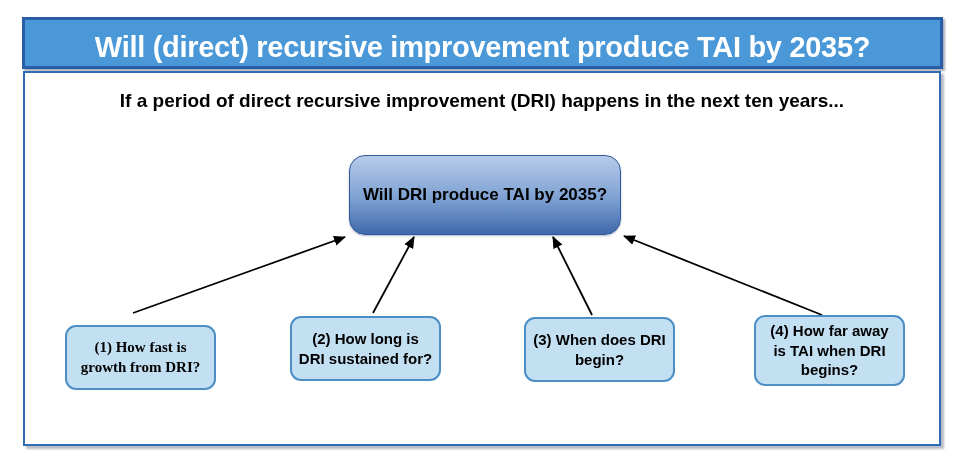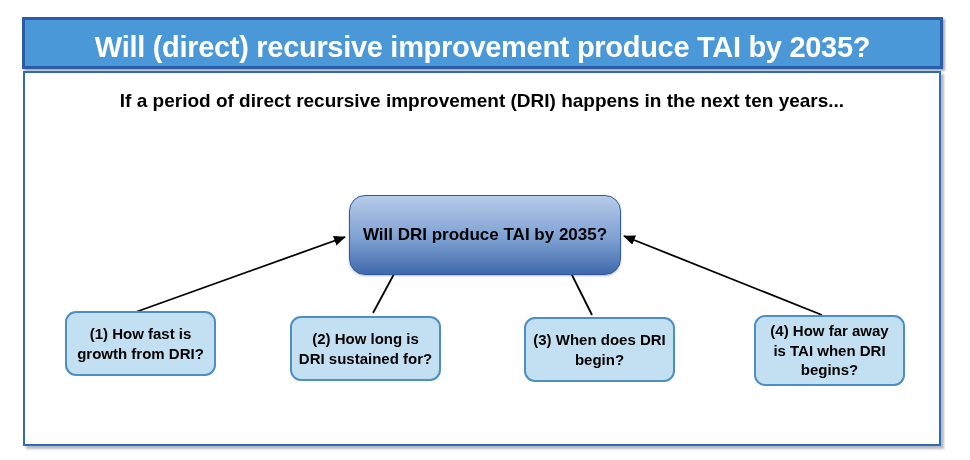--- a/index.html
+++ b/index.html
@@ -39,40 +39,39 @@
   .center-node {
     position: absolute; left: 324px; top: 82px; width: 272px; height: 80px;
     border-radius: 16px;
     border: 1px solid var(--node-border, #30589c);
     background: linear-gradient(to bottom,
       var(--node-gradient-top, #b7cbe9) 0%,
       var(--node-gradient-mid, #7da0d2) 55%,
       var(--node-gradient-bottom, #3f69ab) 100%);
     display: flex; align-items: center; justify-content: center;
     box-shadow: 0 1px 2px rgba(60,80,120,0.4);
-    margin-top: 40px;
   }
   .center-node .node-label {
     font-size: 17px; font-weight: bold; color: var(--body-text, #000000);
     text-align: center; white-space: nowrap;
   }
 
   .factor {
     position: absolute; width: 151px; height: 65px;
     background: var(--factor-bg, #c3e0f3);
     border: 2px solid var(--factor-border, #4d8fc4);
     border-radius: 11px;
     display: flex; align-items: center; justify-content: center;
   }
   .factor .factor-label {
     font-size: 15px; font-weight: bold; line-height: 1.32;
     color: var(--body-text, #000000);
     text-align: center; white-space: pre-line;
   }
-  .factor-1 { left: 40px;  top: 238px; }
+  .factor-1 { left: 40px;  top: 252px; font-family: Liberation Serif, serif; }
   .factor-2 { left: 265px; top: 243px; }
   .factor-3 { left: 499px; top: 244px; }
   .factor-4 { left: 729px; top: 242px; height: 71px; }
 </style>
 </head>
 <body>
 
 <div class="canvas">
 
   <div class="banner">

